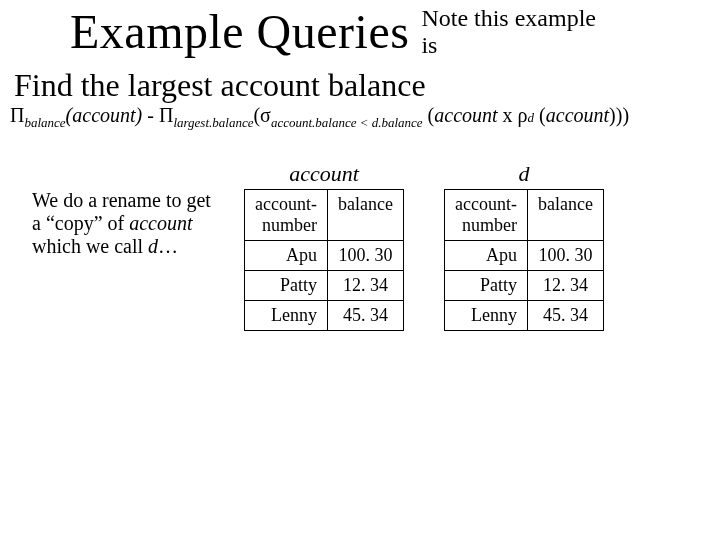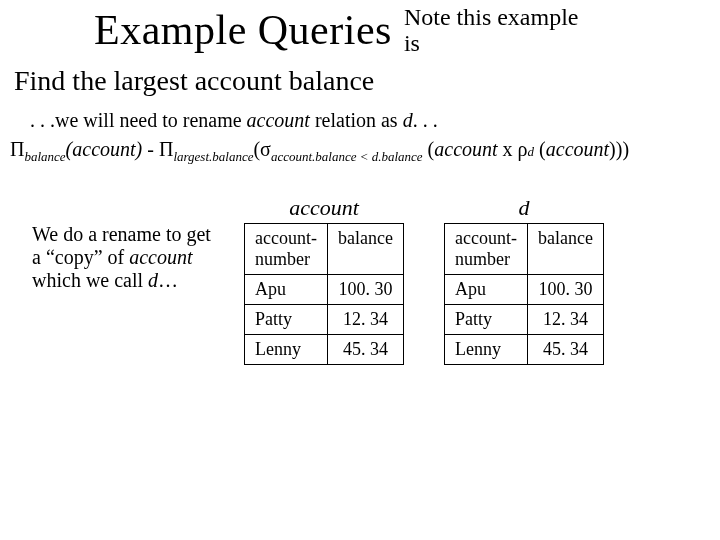--- a/index.html
+++ b/index.html
@@ -16,32 +16,32 @@
     position: relative;
     width: 720px;
     height: 540px;
   }
   .title-row {
     display: flex;
     align-items: center;
     padding: 4px 10px 0 10px;
   }
   .title {
-    font-size: 42px;
-    margin-left: 84px;
+    font-size: 48px;
+    margin-left: 60px;
     margin-right: 12px;
     letter-spacing: 0.5px;
   }
   .note {
     font-size: 24px;
     line-height: 1.1;
     width: 185px;
   }
   .subtitle {
-    font-size: 28px;
+    font-size: 32px;
     padding: 8px 14px 0 14px;
   }
   .rename-note {
     font-size: 20px;
     padding: 12px 14px 6px 30px;
   }
   .rename-note .ital { font-style: italic; }
   .formula {
     font-size: 20px;
     padding: 0 10px 0 10px;
@@ -75,43 +75,40 @@
     font-style: italic;
     margin-bottom: 2px;
   }
   table {
     border-collapse: collapse;
   }
   th, td {
     border: 1px solid #000;
     font-size: 18px;
     padding: 4px 10px;
-    text-align: left;
+    text-align: right;
     font-weight: normal;
   }
   td.num { text-align: center; }
   th { vertical-align: top; }
 </style>
 </head>
 <body>
 
 <div class="slide">
 
   <div class="title-row">
     <div class="title">Example Queries</div>
     <div class="note">
       <span>Note this example is</span><br>
     </div>
   </div>
 
   <div class="subtitle">Find the largest account balance</div>
 
-  <div class="rename-note">
-    <span>. . .we will need to rename </span><span class="ital">account</span><span> relation as </span><span class="ital">d</span><span>. . .</span>
-  </div>
 
   <div class="formula">
     <span>Π</span><sub>balance</sub><span class="it">(</span><span class="it">account</span><span class="it">)</span><span> - </span><span>Π</span><sub>largest.balance</sub><span>(</span><span>σ</span><sub>account.balance &lt; d.balance</sub>
     <span>(</span><span class="it">account</span><span> x </span><span>ρ</span><span class="subup">d</span>
     <span>(</span><span class="it">account</span><span>)))</span>
   </div>
 
   <div class="lower">
     <div class="side-text">
       <p>

